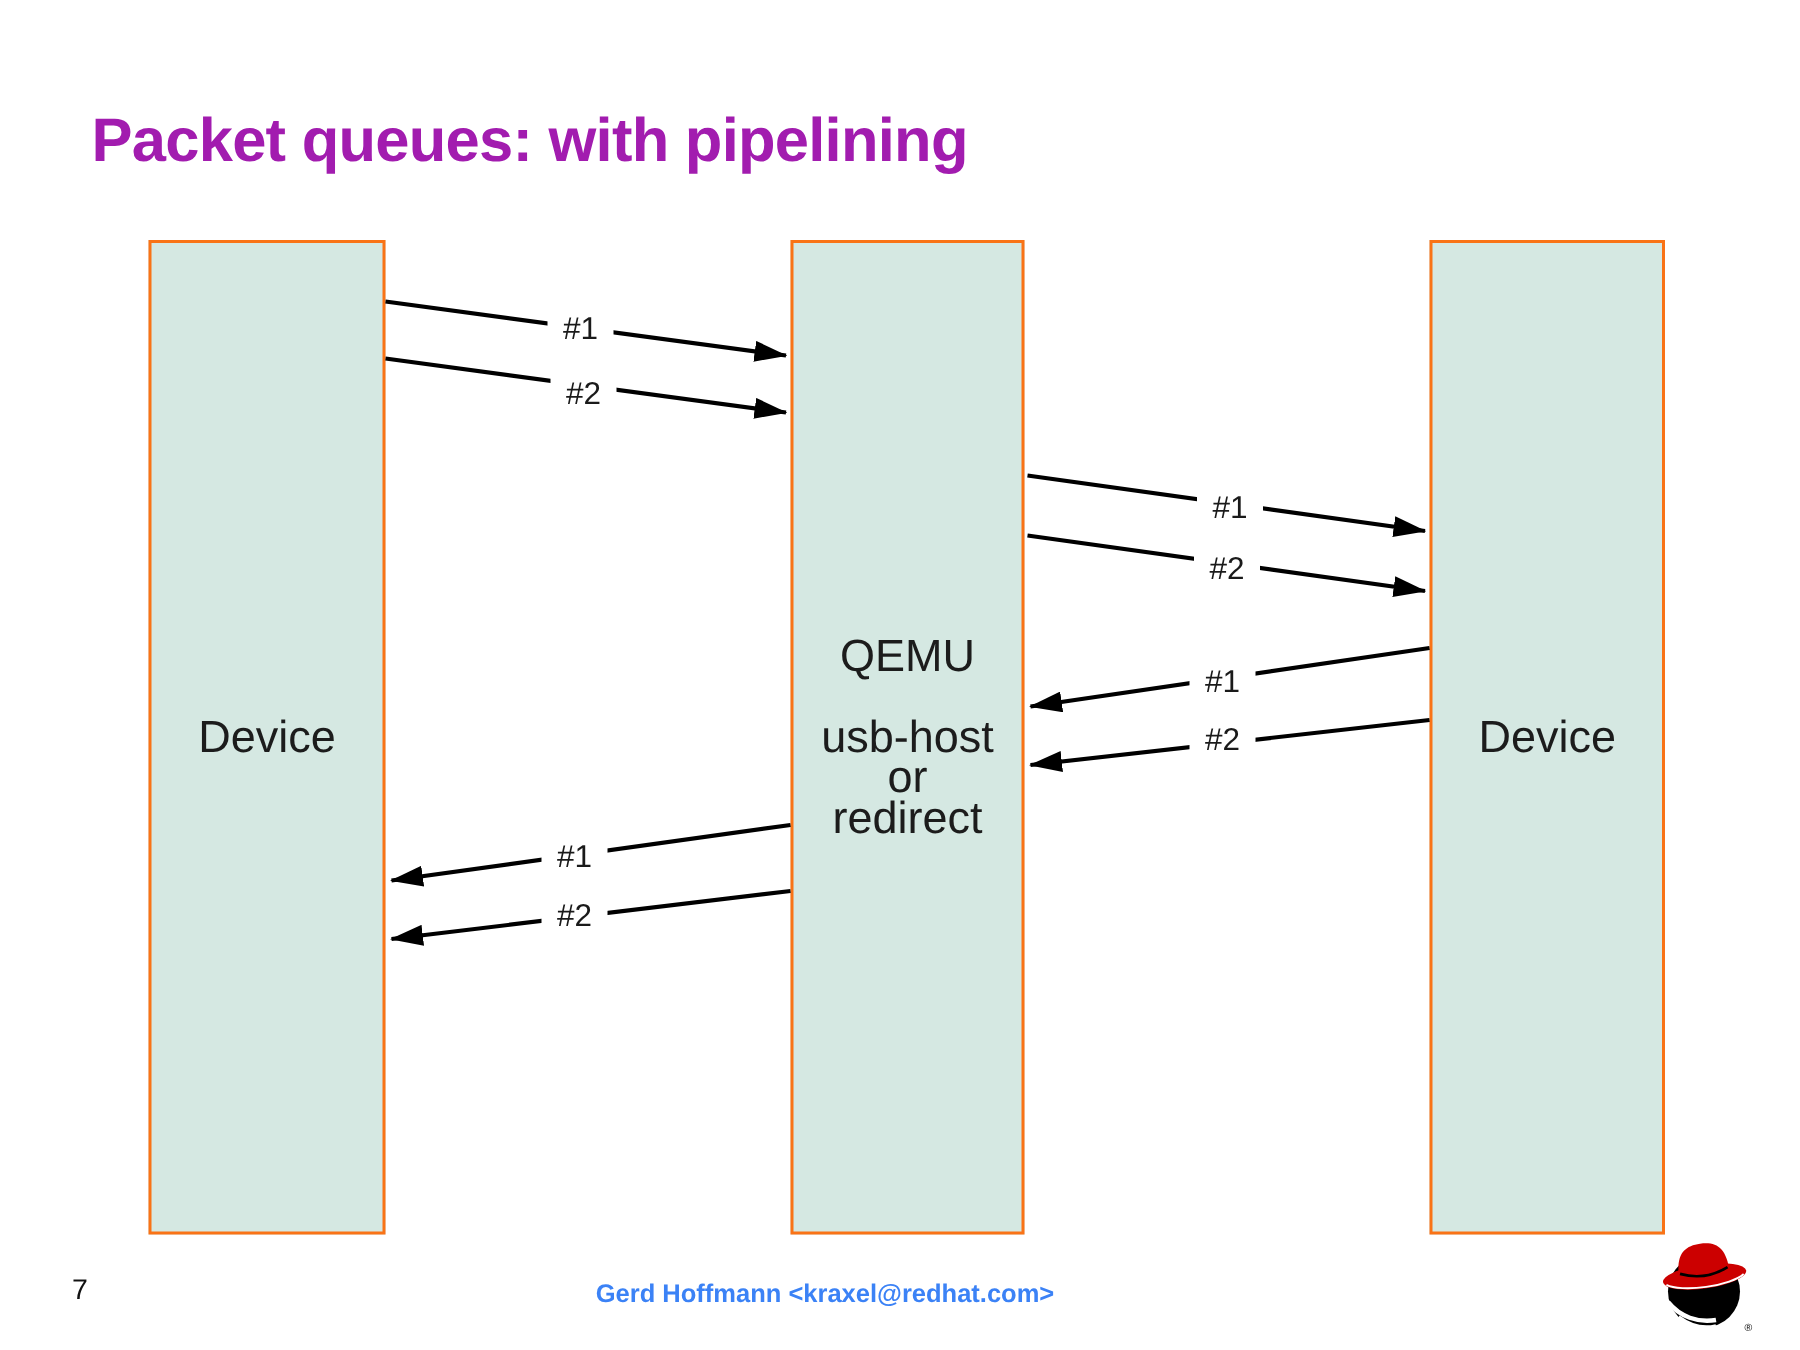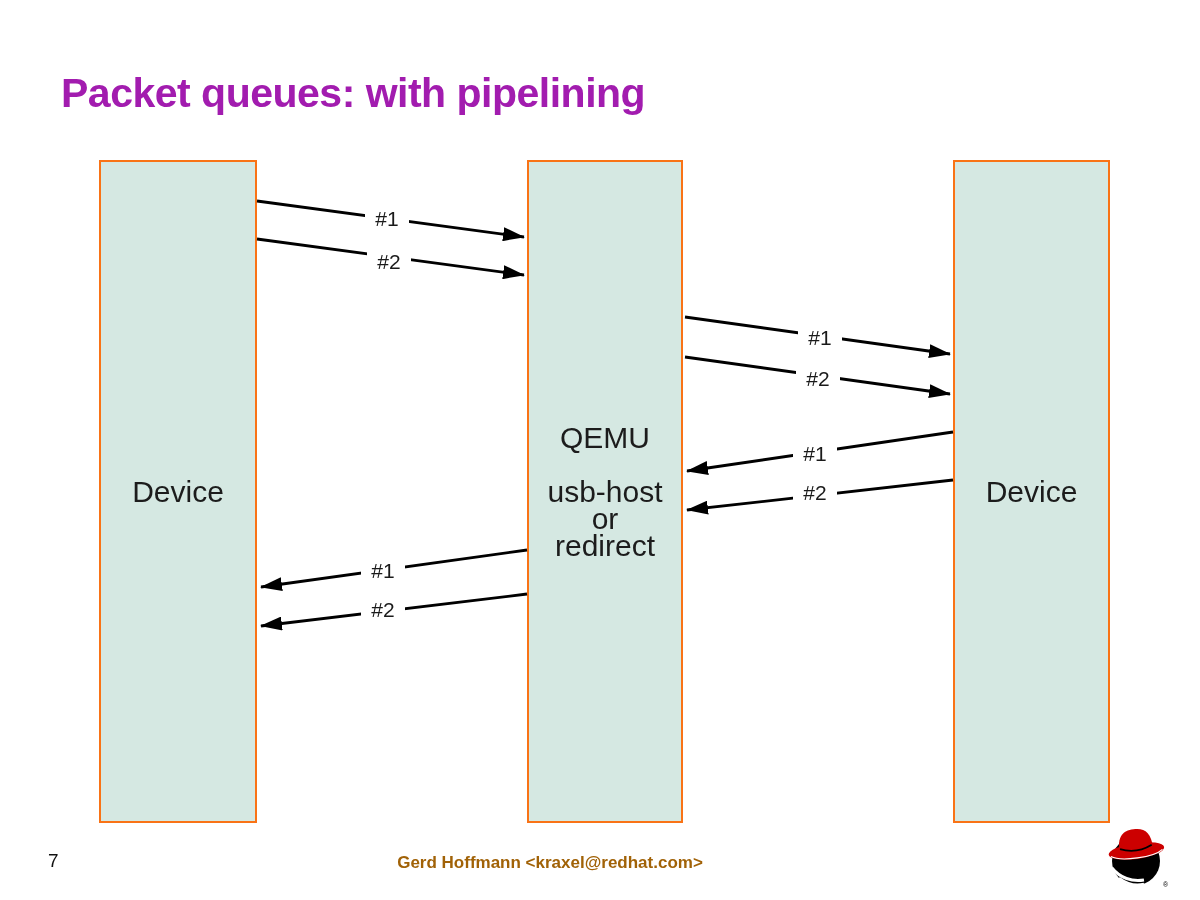--- a/index.html
+++ b/index.html
@@ -18,21 +18,21 @@
   .qemu-text{line-height:27px;}
   .qemu-text .spacer{height:27px;}
 
   .arrows{position:absolute;left:0;top:0;width:1200px;height:900px;}
   .arrows line{stroke:#000000;stroke-width:2.8;}
   .arrows text{font-family:"Liberation Sans",sans-serif;font-size:21px;fill:#1a1a1a;text-anchor:middle;}
   .arrows rect.mask{fill:#ffffff;}
 
   .pagenum{position:absolute;left:48px;top:850px;font-size:19px;color:#111111;}
   .footer{position:absolute;left:0;top:853px;width:1100px;text-align:center;
-          font-size:17px;font-weight:bold;color:#a16207;}
+          font-size:17px;font-weight:bold;color:#3b82f6;}
 
   .logo{position:absolute;left:1106px;top:824px;}
 </style>
 </head>
 <body>
 
 <div class="slide">
 
   <h1 class="title">Packet queues: with pipelining</h1>
 

